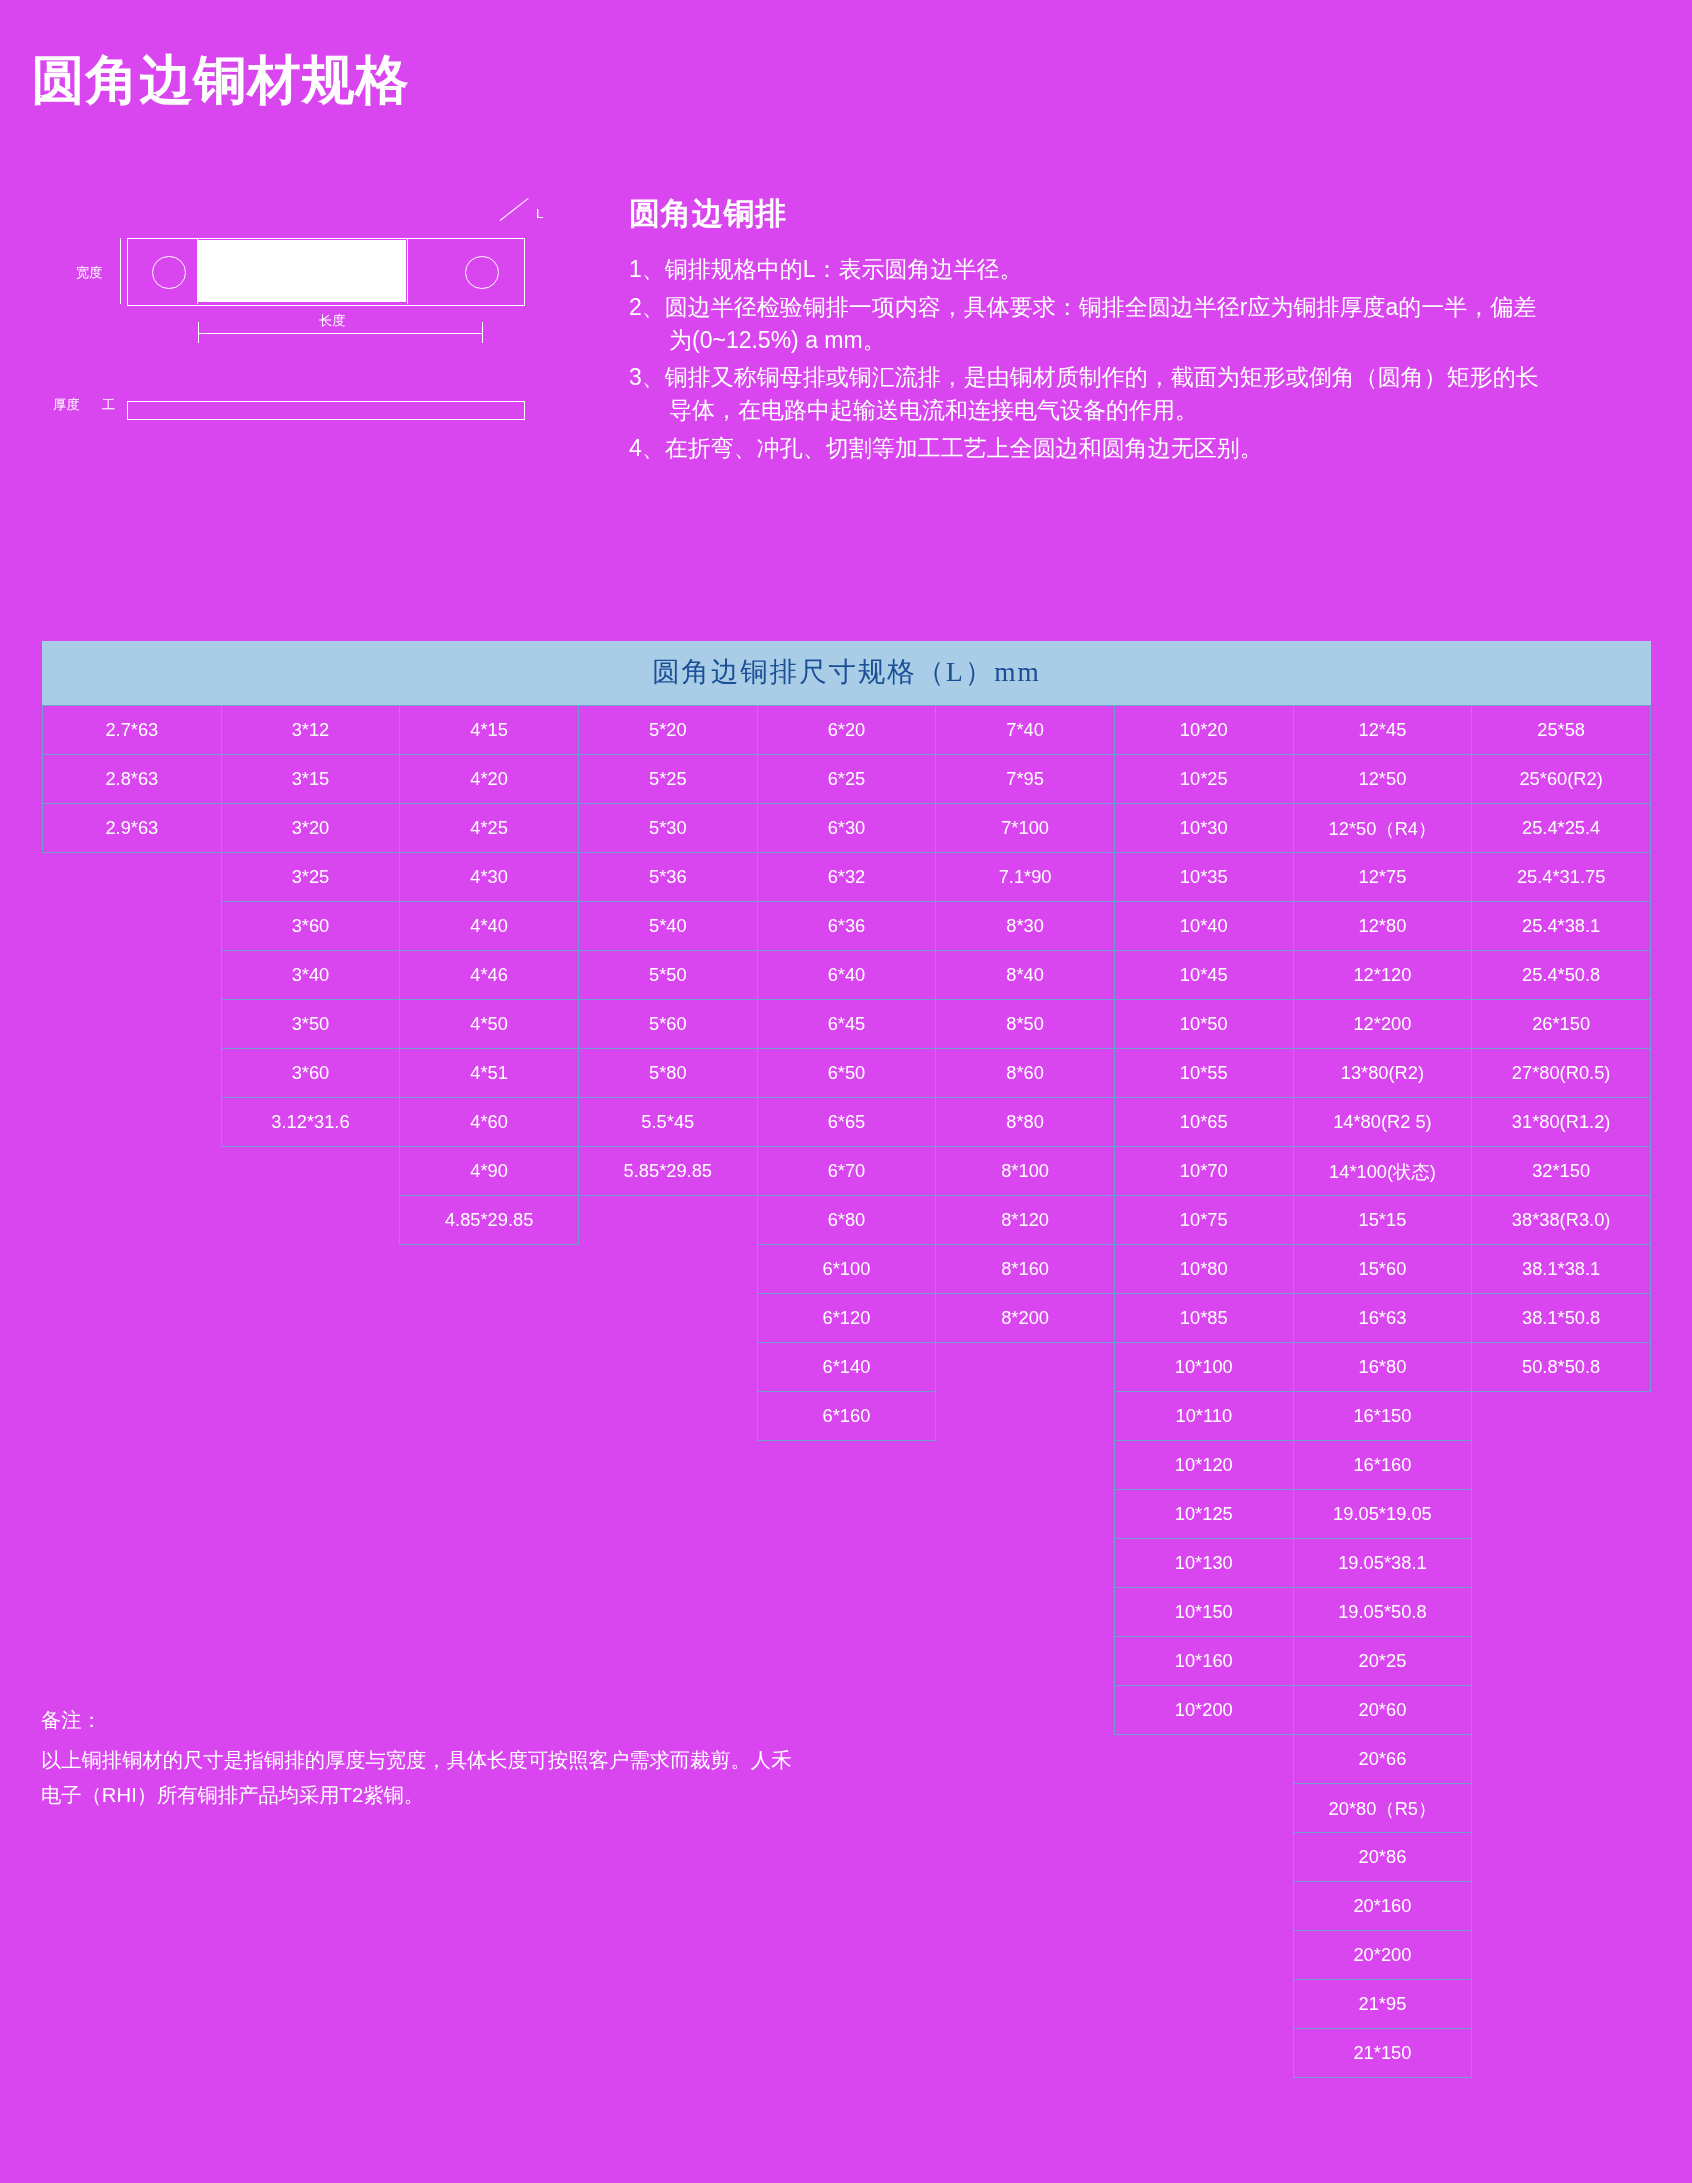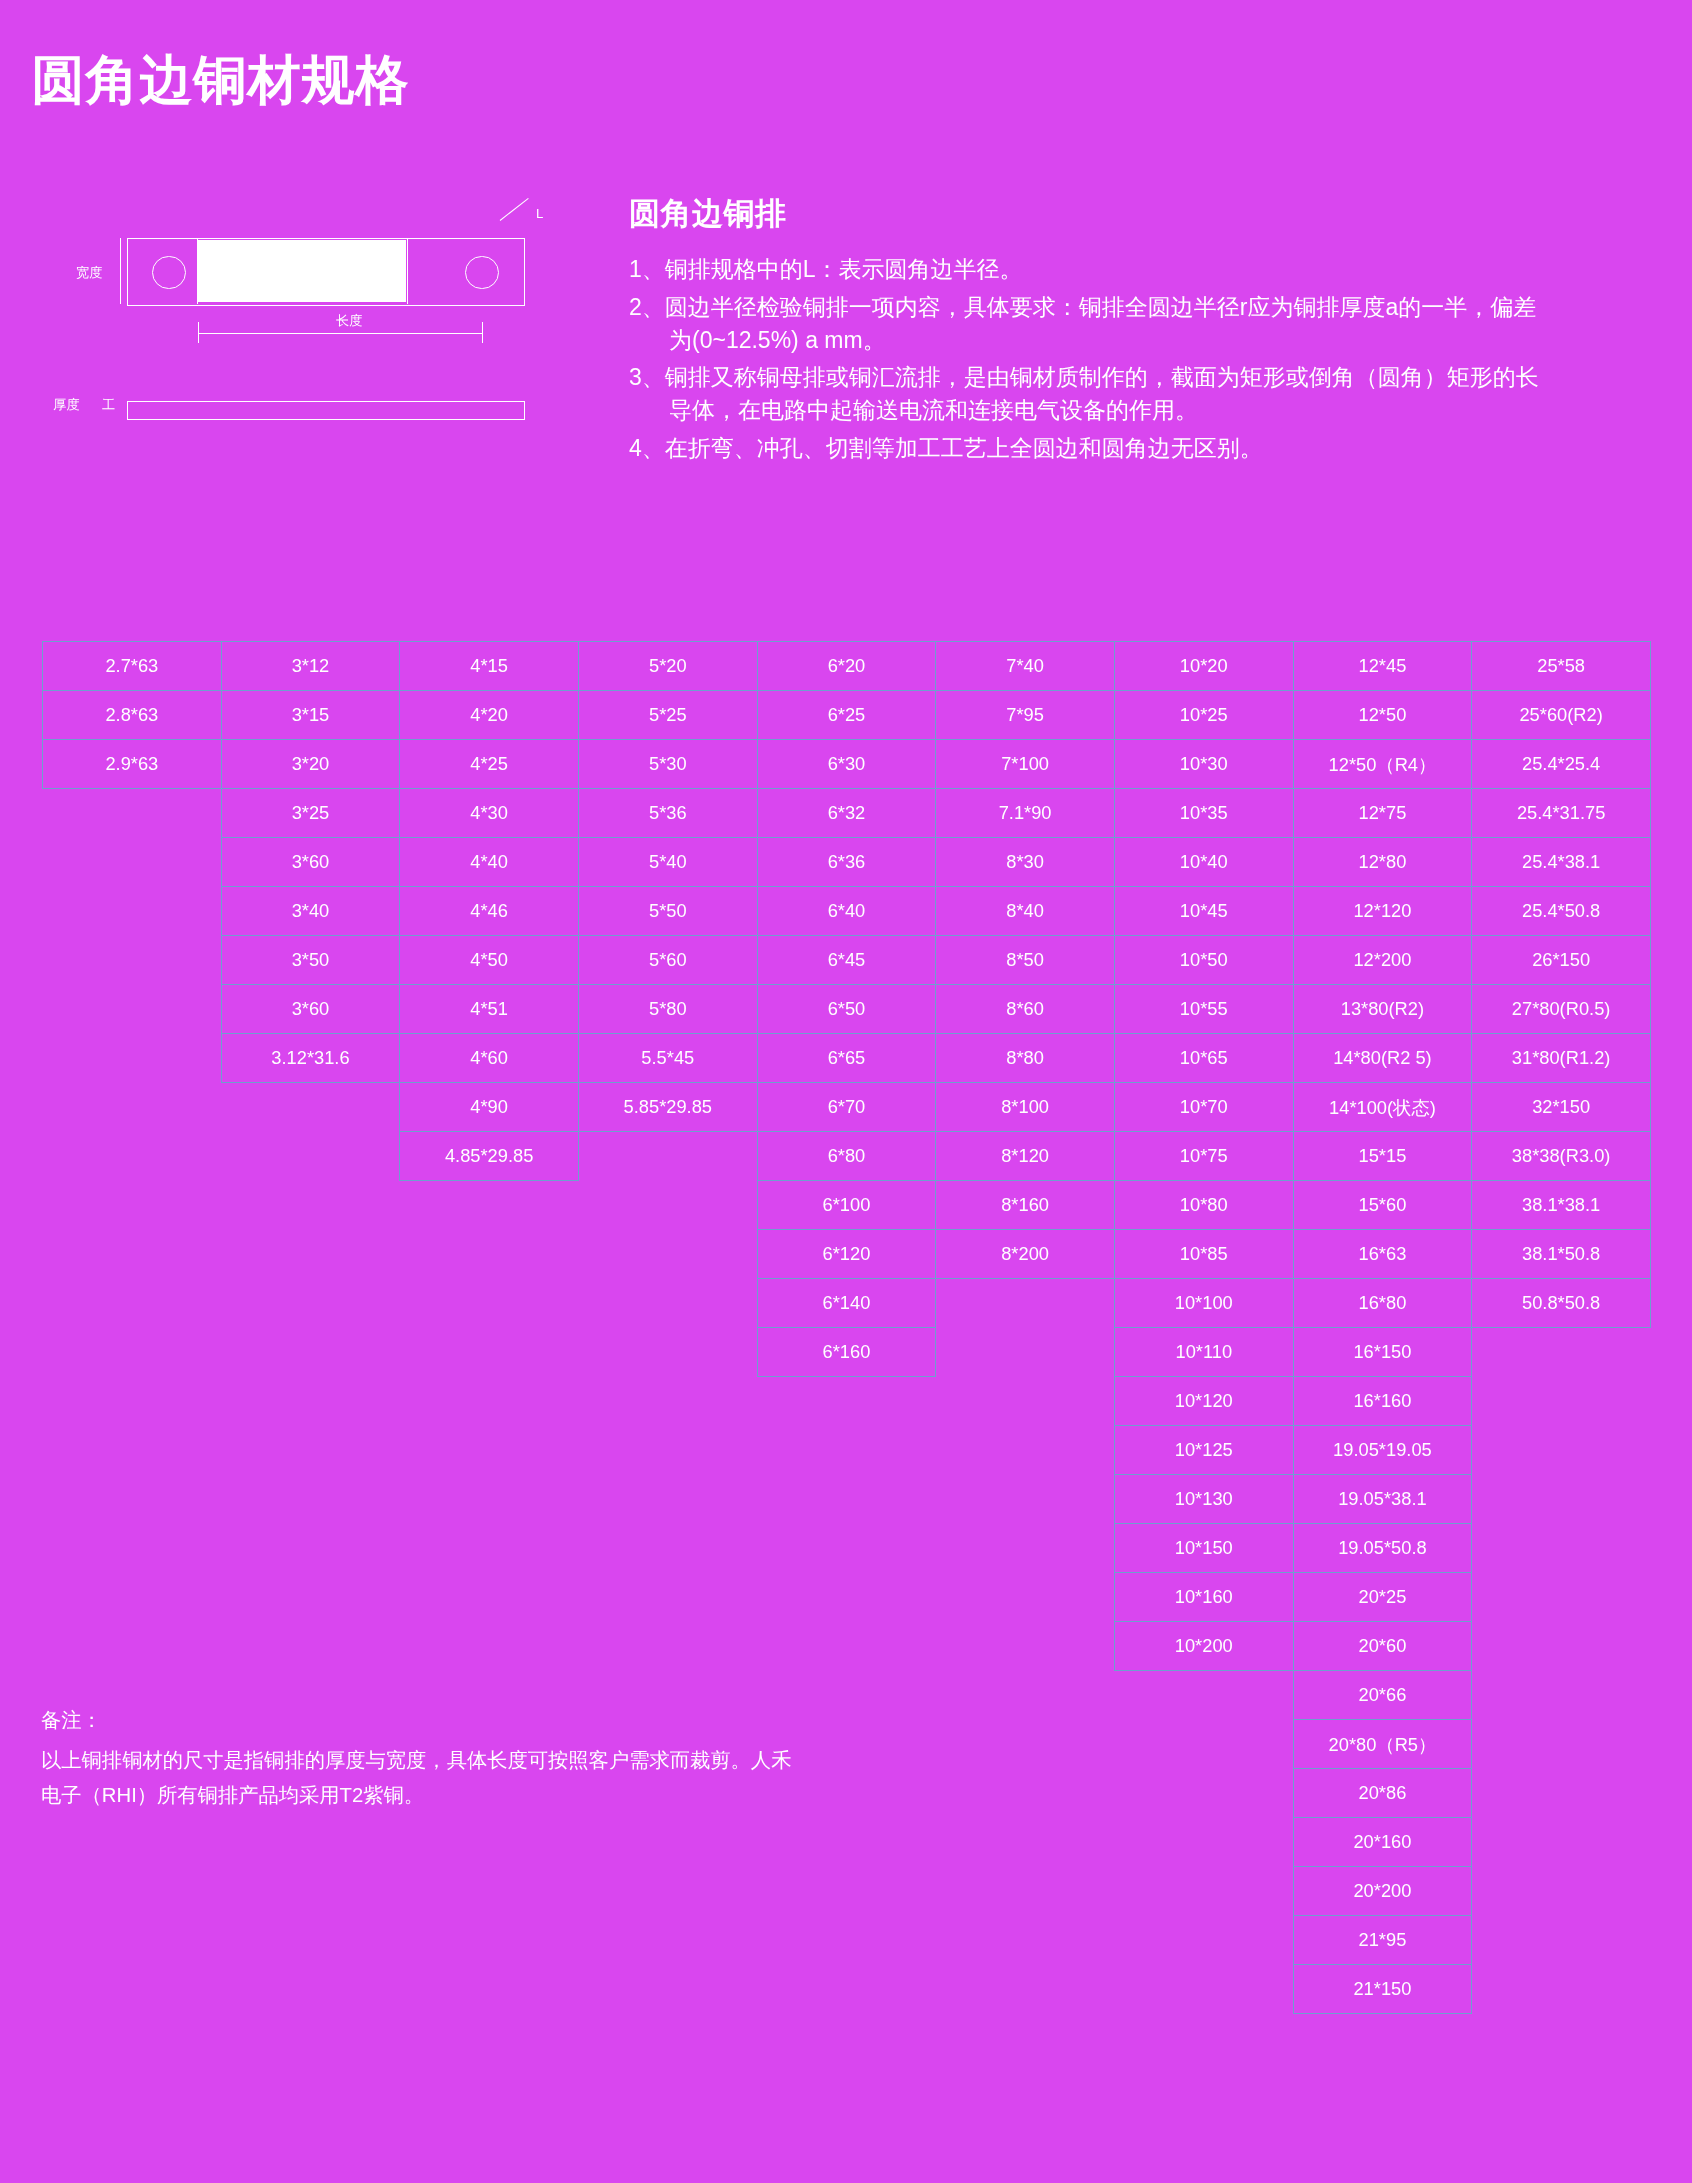--- a/index.html
+++ b/index.html
@@ -154,36 +154,37 @@
 
     <div class="diag-line" style="left:84px; top:15.2px; width:1px; height:66px;"></div>
     <div class="diag-label" style="left:40px; top:41px;">宽度</div>
 
     <div class="diag-line" style="left:464px; top:-3px; width:36px; height:1px; transform:rotate(-38deg); transform-origin:left center;"></div>
     <div class="diag-label" style="left:500px; top:-17.3px;">L</div>
 
     <div class="diag-line" style="left:162px; top:110px; width:284px; height:1px;"></div>
     <div class="diag-line" style="left:162px; top:99px; width:1px; height:21.3px;"></div>
     <div class="diag-line" style="left:446px; top:99px; width:1px; height:21.3px;"></div>
-    <div class="diag-label" style="left:300px; top:89px;">长度</div>
+    <div class="diag-label" style="left:283px; top:89px;">长度</div>
 
     <div class="diag-rect" style="left:91px; top:178px; width:396px; height:17.3px;"></div>
     <div class="diag-label" style="left:17.3px; top:173px;">厚度</div>
     <div class="diag-label" style="left:66px; top:173px;">工</div>
   </div>
 
   <div class="intro">
     <h2>圆角边铜排</h2>
     <p>1、铜排规格中的L：表示圆角边半径。</p>
     <p>2、圆边半径检验铜排一项内容，具体要求：铜排全圆边半径r应为铜排厚度a的一半，偏差为(0~12.5%) a mm。</p>
     <p>3、铜排又称铜母排或铜汇流排，是由铜材质制作的，截面为矩形或倒角（圆角）矩形的长导体，在电路中起输送电流和连接电气设备的作用。</p>
     <p>4、在折弯、冲孔、切割等加工工艺上全圆边和圆角边无区别。</p>
   </div>
 
   <div class="table-wrap">
+    <div class="tbl-header">圆角边铜排尺寸规格（L）mm</div>
     <table class="spec">
       <tbody id="spec-body">
           <tr>
             <td>2.7*63</td>
             <td>3*12</td>
             <td>4*15</td>
             <td>5*20</td>
             <td>6*20</td>
             <td>7*40</td>
             <td>10*20</td>

